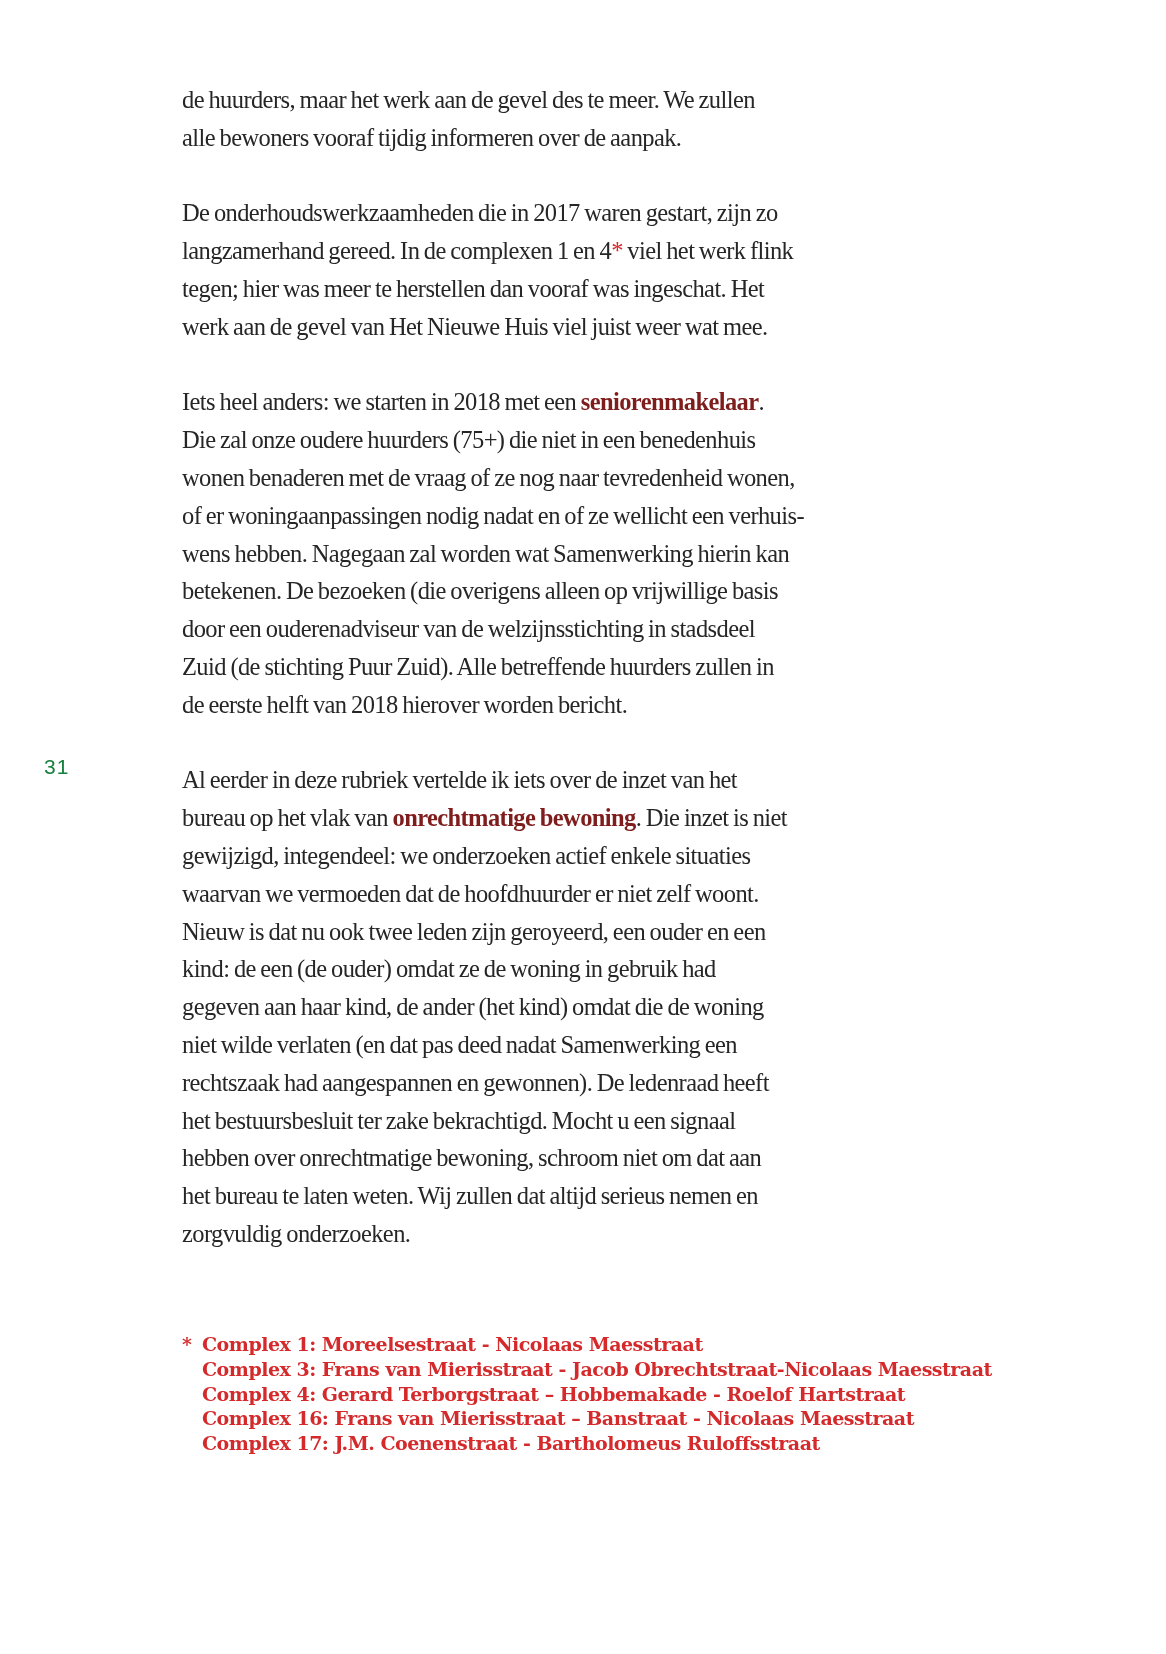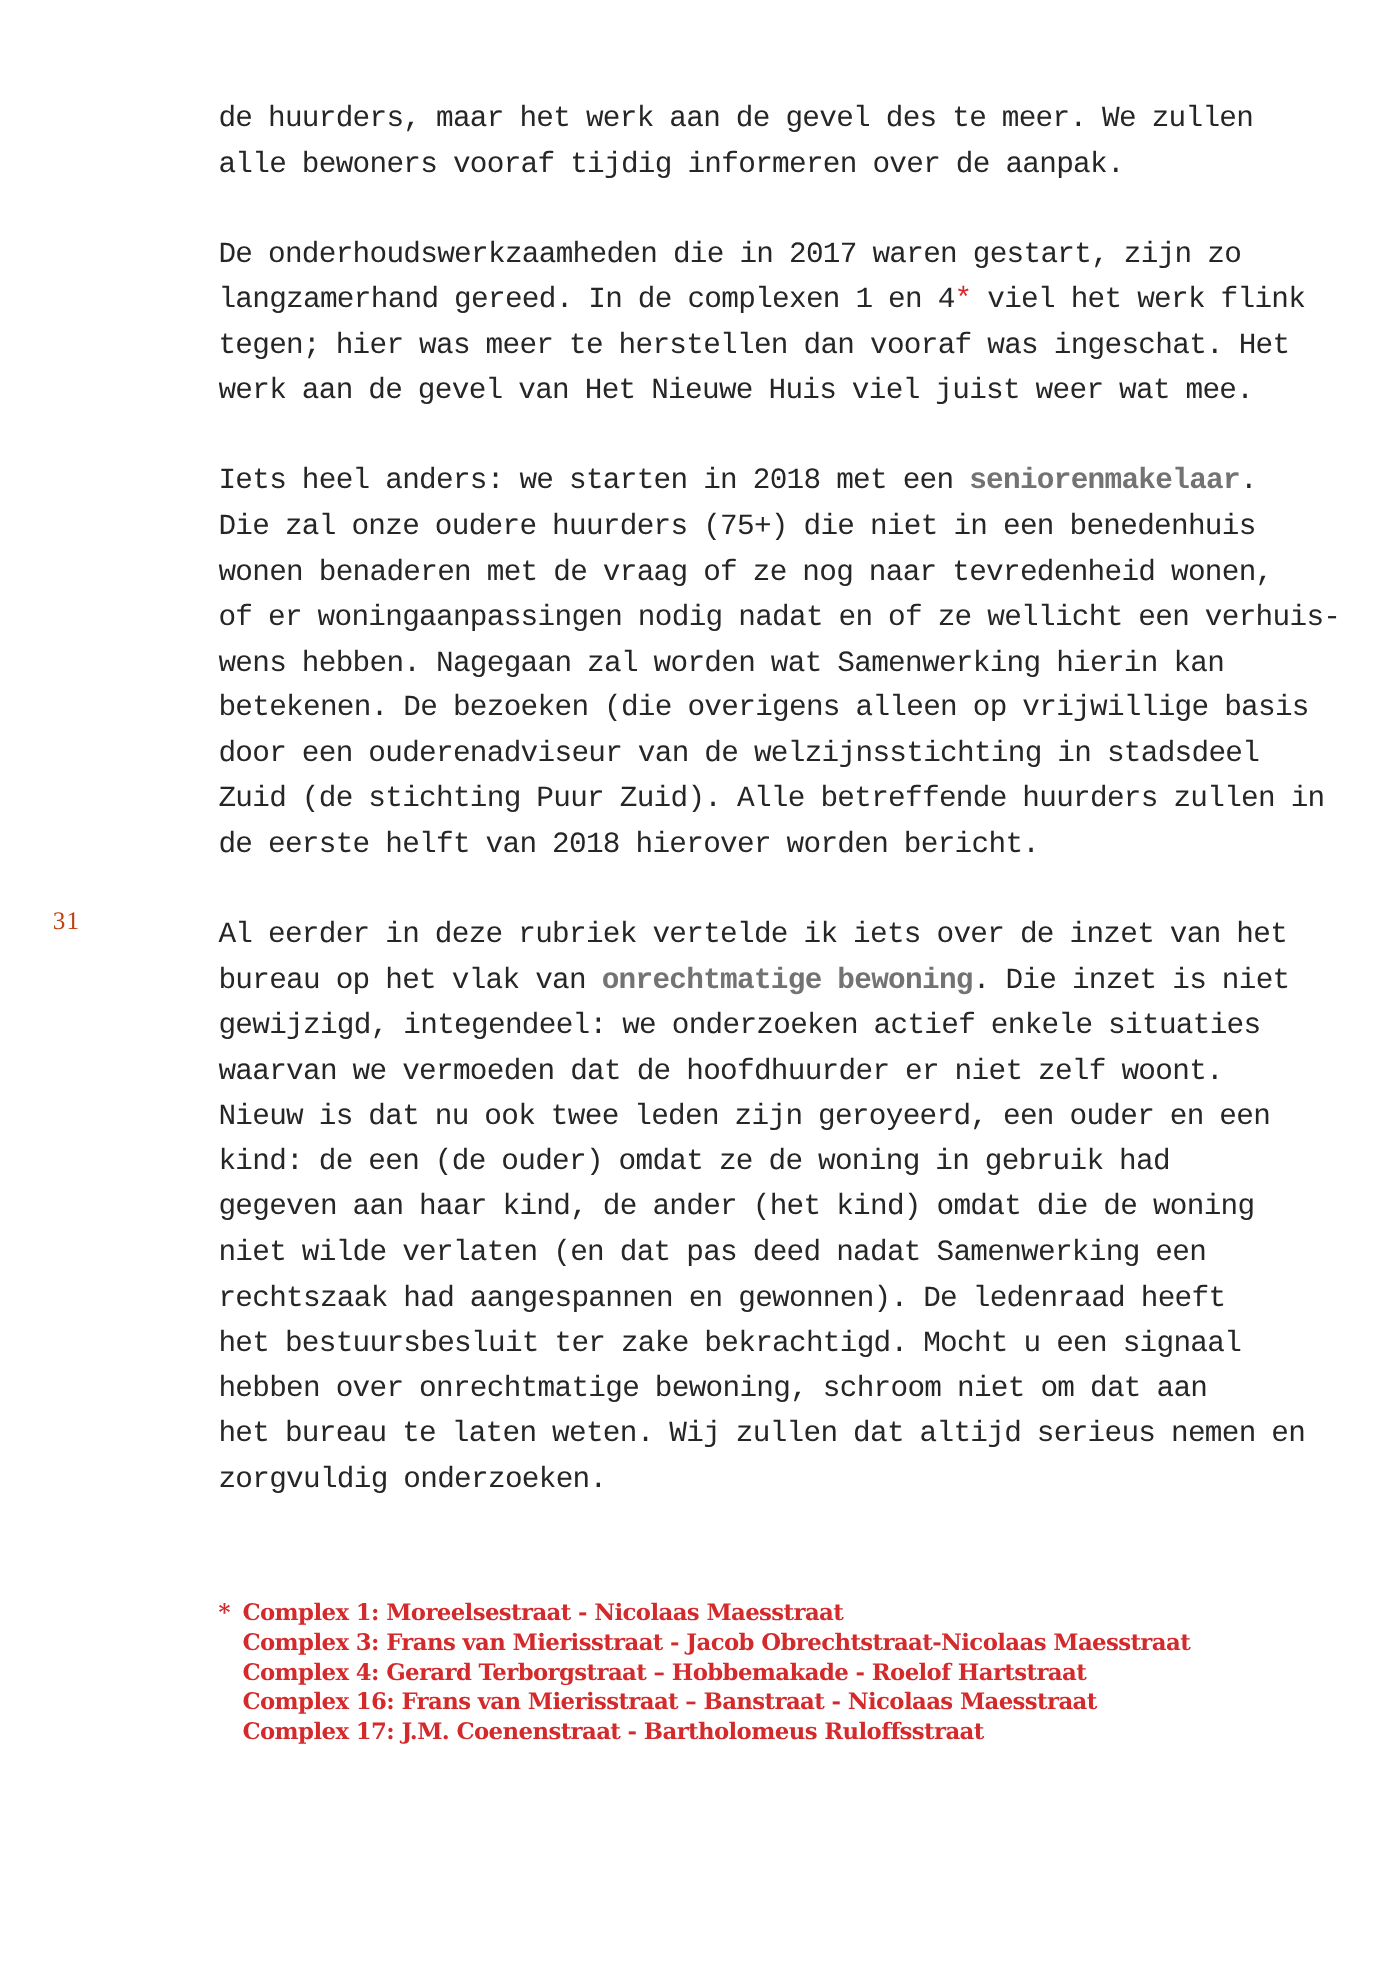--- a/index.html
+++ b/index.html
@@ -10,47 +10,47 @@
     body {
       width: 1166px;
       height: 1654px;
       position: relative;
       overflow: hidden;
     }
     .page-number {
       position: absolute;
       left: 44px;
       top: 755px;
-      font-family: Liberation Serif, serif;
+      font-family: Liberation Sans, sans-serif;
       font-size: 21px;
       letter-spacing: 1px;
-      color: #c2410c;
+      color: #15803d;
     }
     .body-text {
       position: absolute;
       left: 182px;
       top: 81px;
       width: 900px;
-      font-family: Liberation Mono, monospace;
+      font-family: Liberation Serif, serif;
       font-size: 24.5px;
       line-height: 37.8px;
       color: #262626;
       letter-spacing: -0.6px;
       word-spacing: -1px;
     }
     .para {
       margin: 0 0 37.8px 0;
     }
     .line {
       display: block;
       white-space: nowrap;
     }
     .line b {
       font-weight: bold;
-      color: #737373;
+      color: #7f1d1d;
     }
     .red-ast {
       color: #d9262a;
     }
     .footnote {
       position: absolute;
       left: 182px;
       top: 1332px;
       font-family: "DejaVu Serif", serif;
       font-size: 19px;

